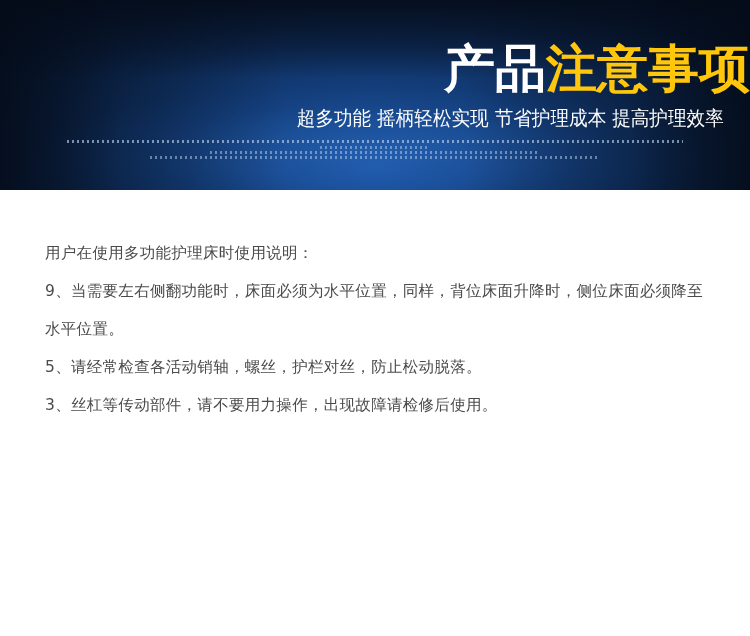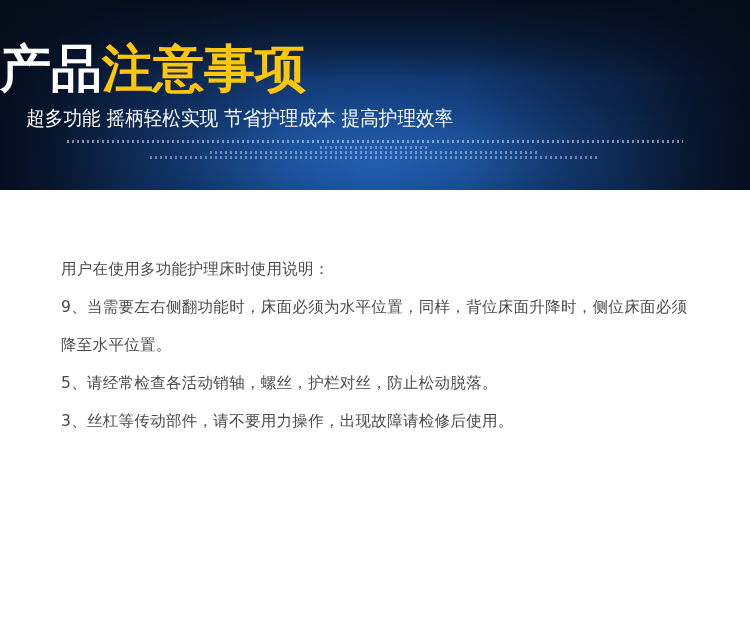--- a/index.html
+++ b/index.html
@@ -51,21 +51,21 @@
     position: absolute;
     left: -8%;
     top: 36%;
     width: 116%;
     height: 74%;
     background: radial-gradient(ellipse 50% 60% at 50% 60%, rgba(46,108,190,0.40) 0%, rgba(30,80,150,0.12) 55%, rgba(0,0,0,0) 78%);
   }
   .banner-content {
     position: absolute;
     inset: 0;
-    text-align: left;
+    text-align: right;
   }
   .title {
     margin: 0;
     padding-top: 41px;
     font-size: 51px;
     line-height: 56px;
     font-weight: bold;
     letter-spacing: 0px;
     white-space: nowrap;
     font-family: "DejaVu Sans", "Liberation Sans", sans-serif;
@@ -107,21 +107,21 @@
       rgba(190,215,245,0.00) 2px,
       rgba(190,215,245,0.00) 5px);
   }
   .deco-row.r1 { top: 0px;  width: 616px; }
   .deco-row.r2 { top: 6px;  width: 110px; opacity: 0.75; }
   .deco-row.r3 { top: 11px; width: 330px; opacity: 0.80; }
   .deco-row.r4 { top: 16px; width: 450px; opacity: 0.80; }
 
   
   .body-area {
-    padding: 16px;
+    padding: 0;
     background: #ffffff;
   }
   .doc {
     margin: 0;
     padding: 44px 46px 0 45px;
     color: #4a4a4a;
     font-size: 15.5px;
     line-height: 38px;
     font-family: "DejaVu Sans", "Liberation Sans", sans-serif;
   }

